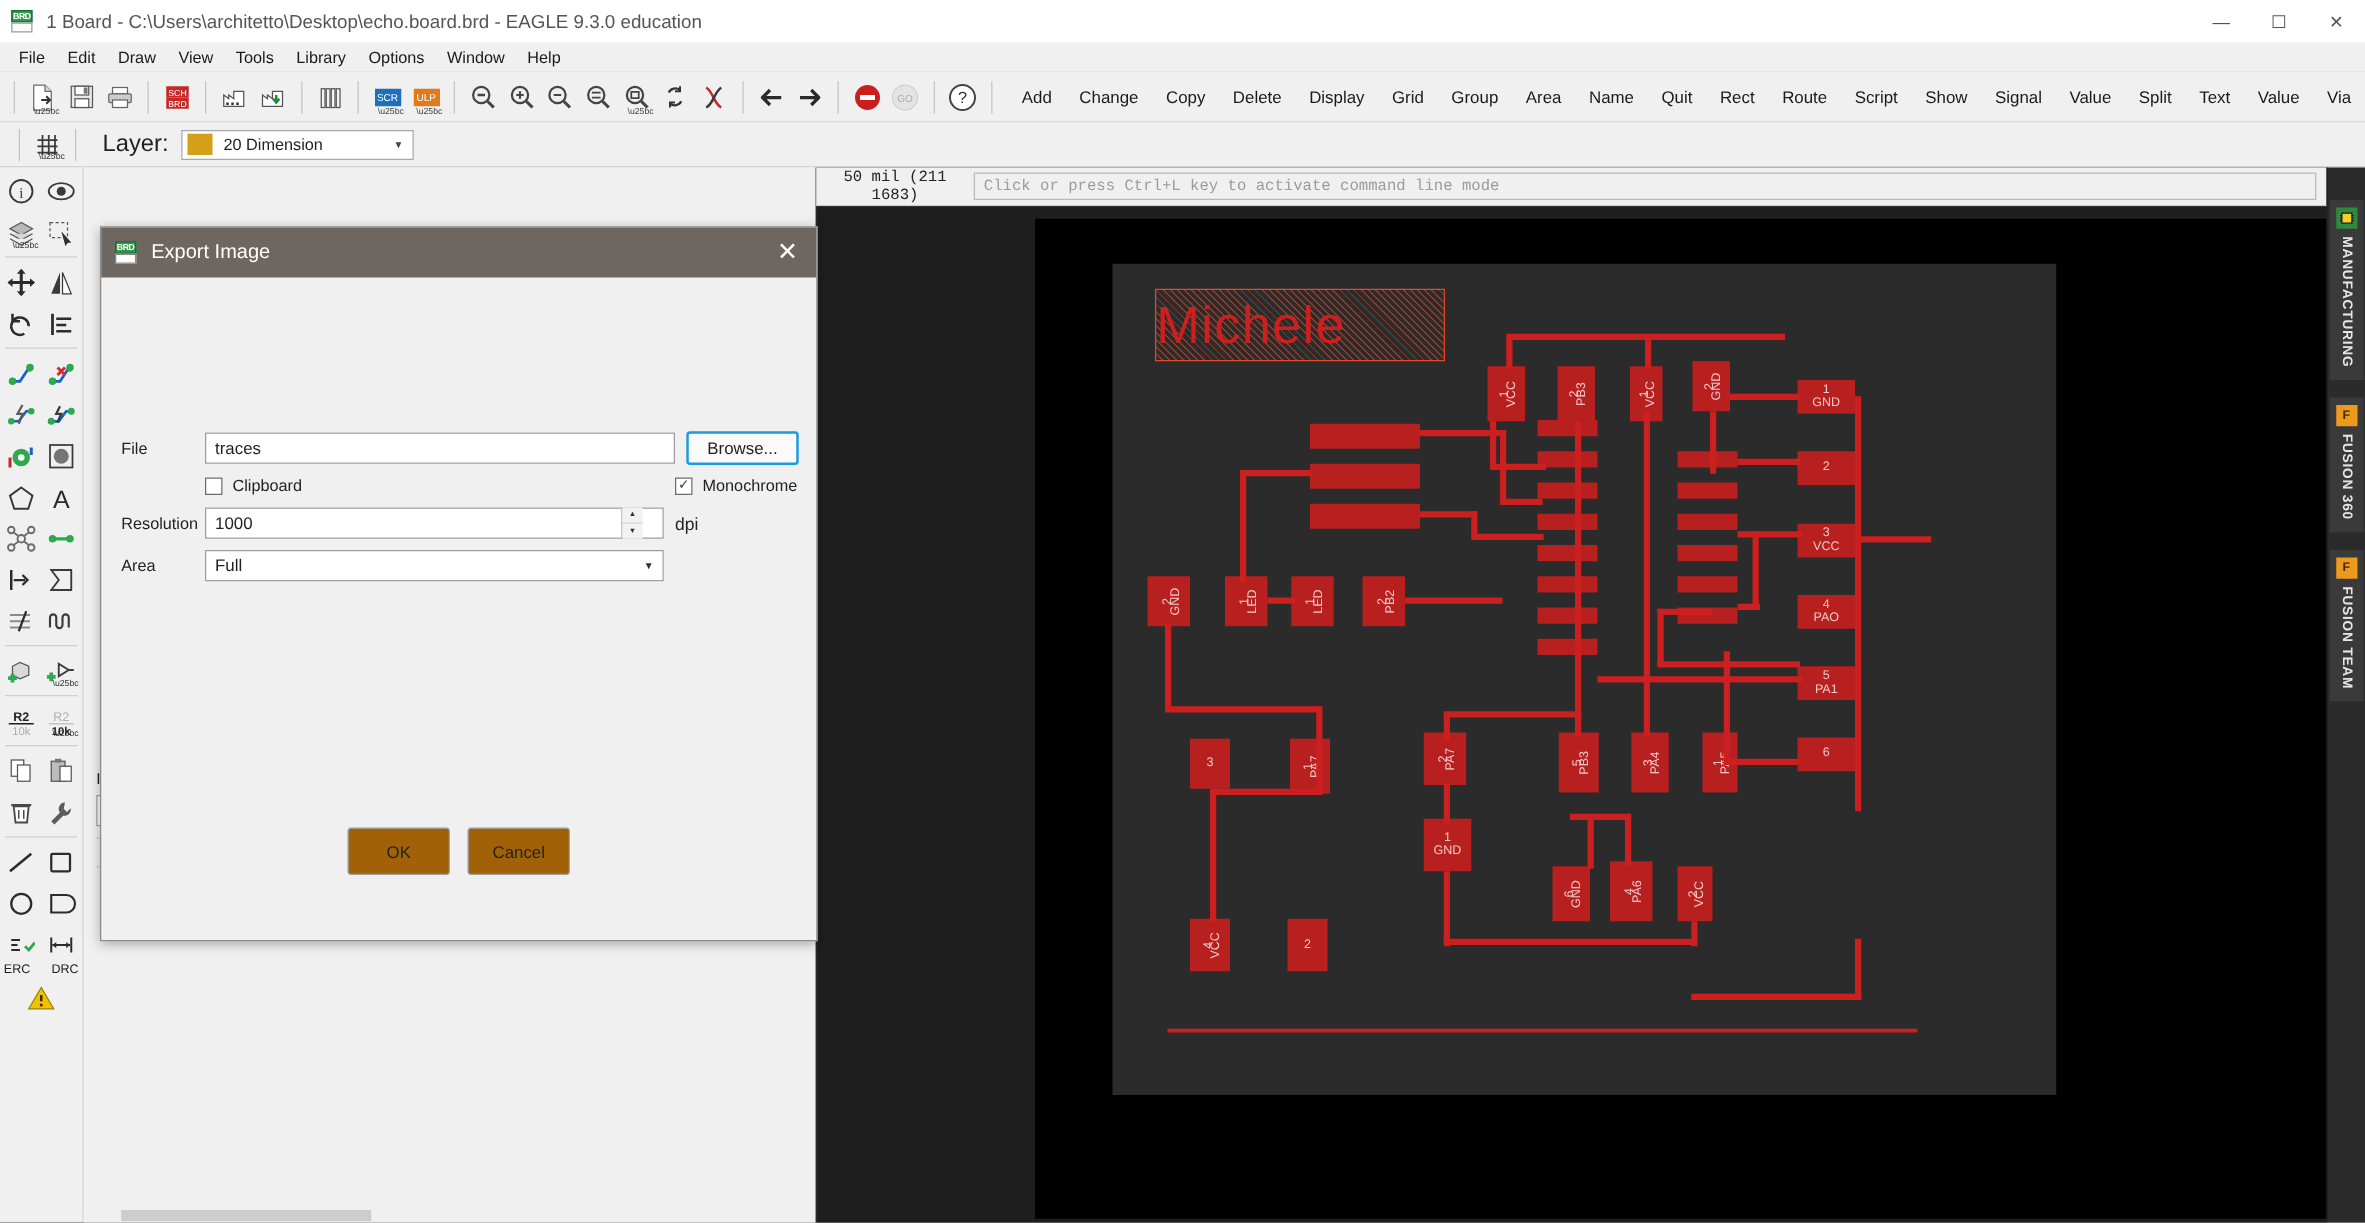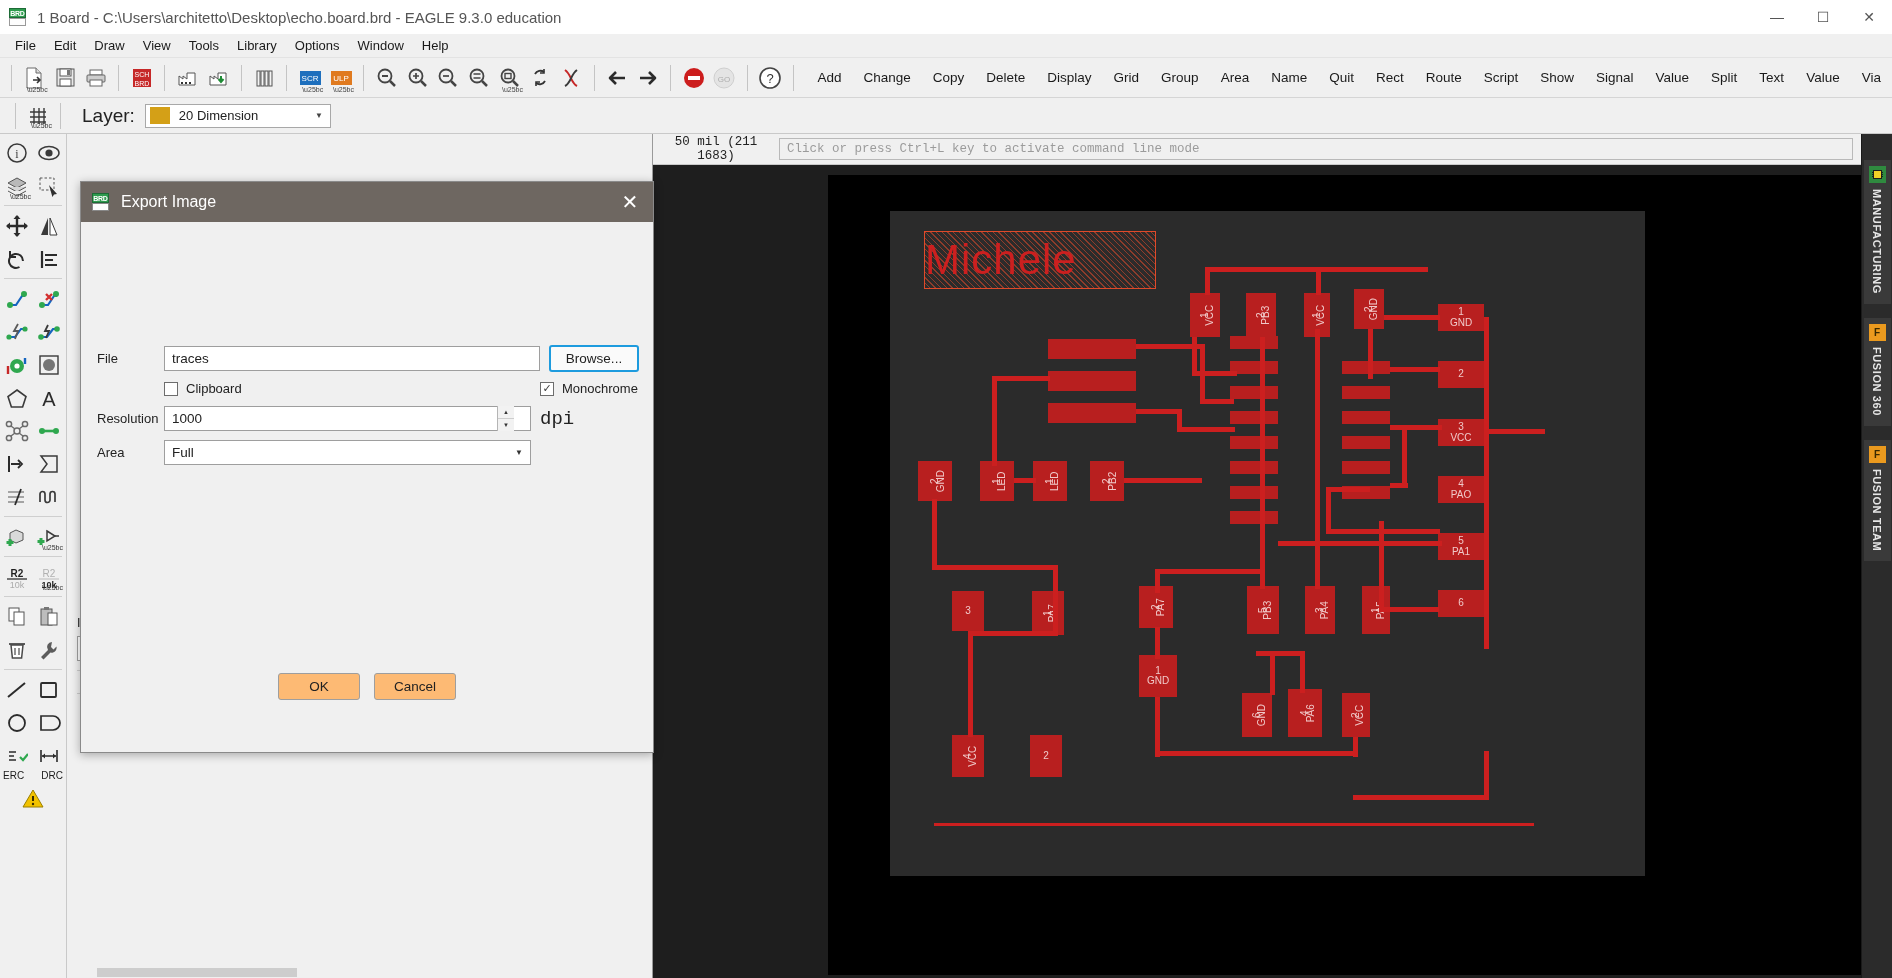--- a/index.html
+++ b/index.html
@@ -108,27 +108,27 @@
   .frow { display:flex; align-items:center; margin-bottom:9px; }
   .frow .lab { width:67px; font-size:13px; }
   .fld { flex:1; height:25px; background:#fff; border:1px solid #9e9e9e; display:flex; align-items:center; padding:0 7px; font-size:13.5px; }
   .fld.ro { background:#f0f0f0; color:#8d8d8d; }
   .fld.spin { padding-right:16px; }
   .spinner { width:17px; height:25px; margin-left:auto; display:flex; flex-direction:column; border-left:1px solid #b5b5b5; }
   .spinner div { flex:1; display:flex; align-items:center; justify-content:center; font-size:6px; color:#333; background:#f2f2f2; }
   .spinner div:first-child { border-bottom:1px solid #cdcdcd; }
   .fld.combo .arr { margin-left:auto; font-size:8px; color:#333; }
   .btn-browse { width:90px; height:27px; margin-left:9px; background:#fafafa; border:2px solid #1d9bde; border-radius:3px; display:flex; align-items:center; justify-content:center; font-size:13.5px; }
-  .side-unit { width:99px; margin-left:9px; font-size:19px;font-family:Liberation Mono, monospace; }
+  .side-unit { width:99px; margin-left:9px; font-size:14px; }
   .chk-row { display:flex; align-items:center; margin:0 0 10px 67px; }
   .chk { width:14px; height:14px; border:1px solid #6d6d6d; background:#fff; margin-right:8px; display:flex; align-items:center; justify-content:center; font-size:11px; color:#3a3a3a; line-height:1;}
   .chk-lab { font-size:13px; }
   .chk-right { margin-left:auto; display:flex; align-items:center; width:99px; }
   .dlg-buttons { position:absolute; left:0; right:0; bottom:52px; display:flex; justify-content:center; gap:14px; }
-  .dbtn { width:82px; height:27px; background:#fdba74; border:1px solid #9e9e9e; border-radius:3px; display:flex; align-items:center; justify-content:center; font-size:13.5px; }
+  .dbtn { width:82px; height:38px; background:#a16207; border:1px solid #9e9e9e; border-radius:3px; display:flex; align-items:center; justify-content:center; font-size:13.5px; }
 
   
   .pad { position:absolute; background:#b81f1f; display:flex; align-items:center; justify-content:center; }
   .pad .pl { color:#f0c9c9; font-size:10px; line-height:1.05; text-align:center; white-space:nowrap; }
   .pad.vert .pl { transform:rotate(-90deg); }
   .trace { position:absolute; background:#cc1f1f; }
   .silk { position:absolute; border:1px solid #e04a2a;
           background:repeating-linear-gradient(45deg, transparent 0 3px, rgba(224,74,42,.55) 3px 4px);
           display:flex; align-items:center; }
   .silk .nm { font-size:42px; color:#cc1f1f; letter-spacing:1px; }

